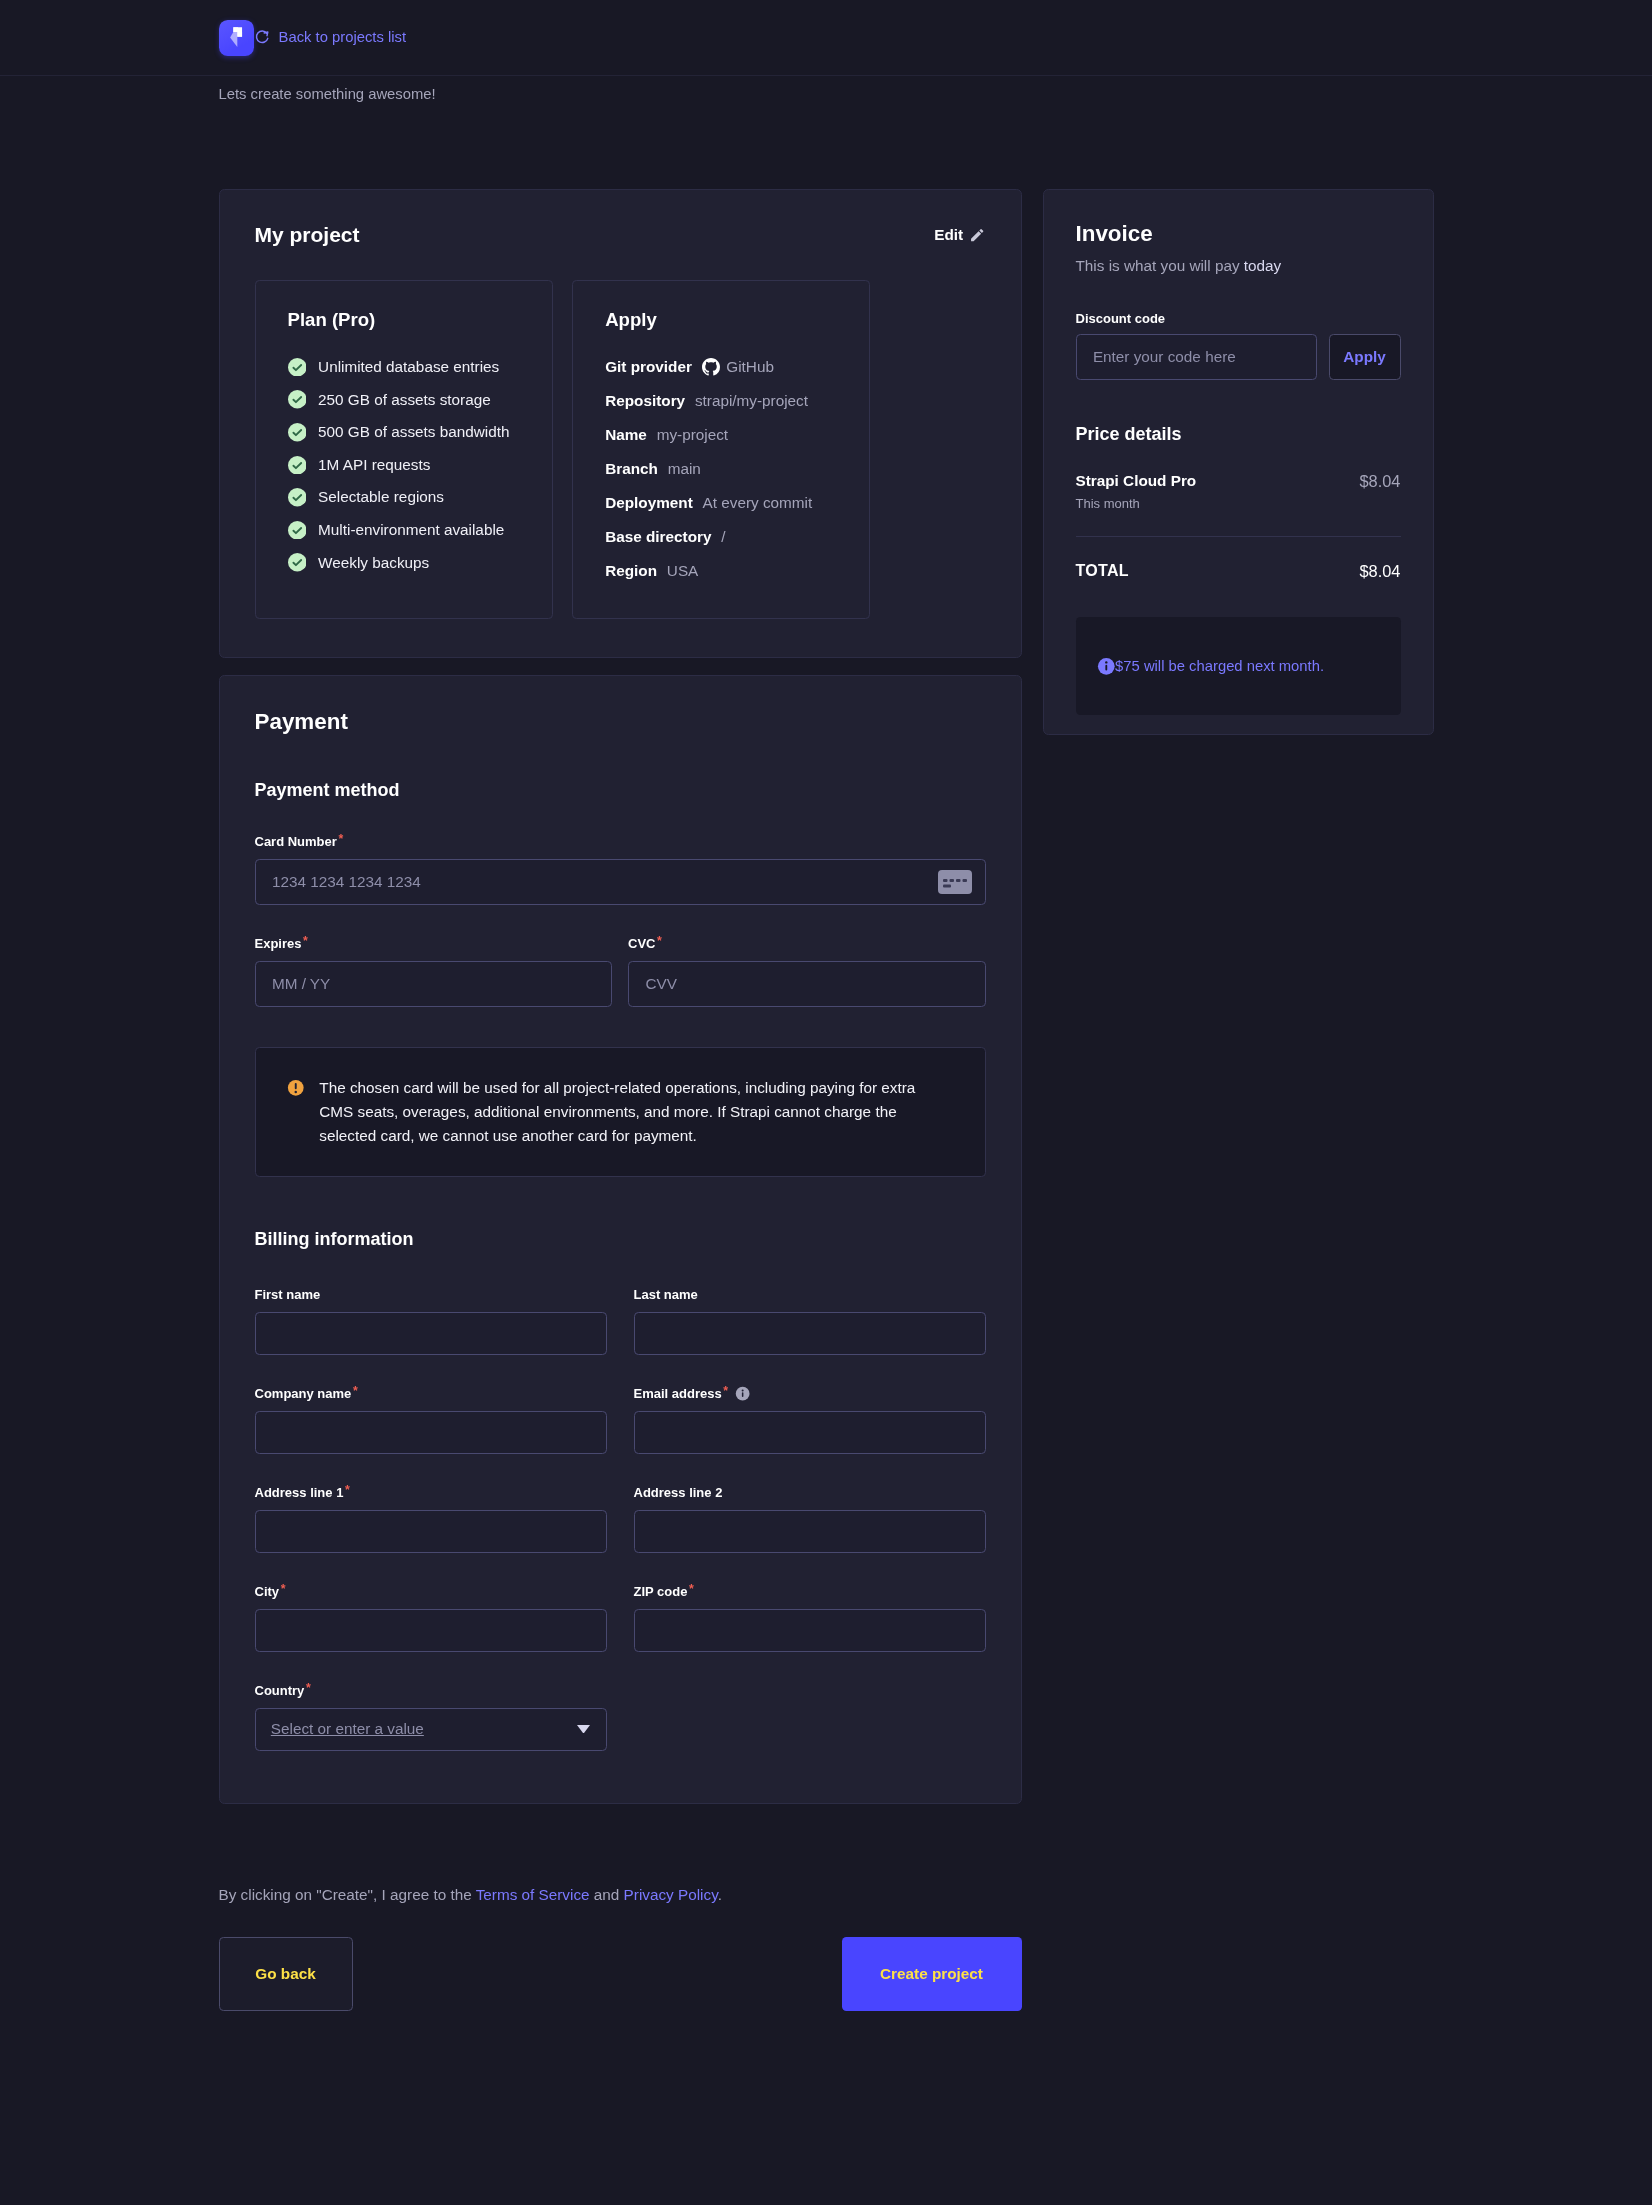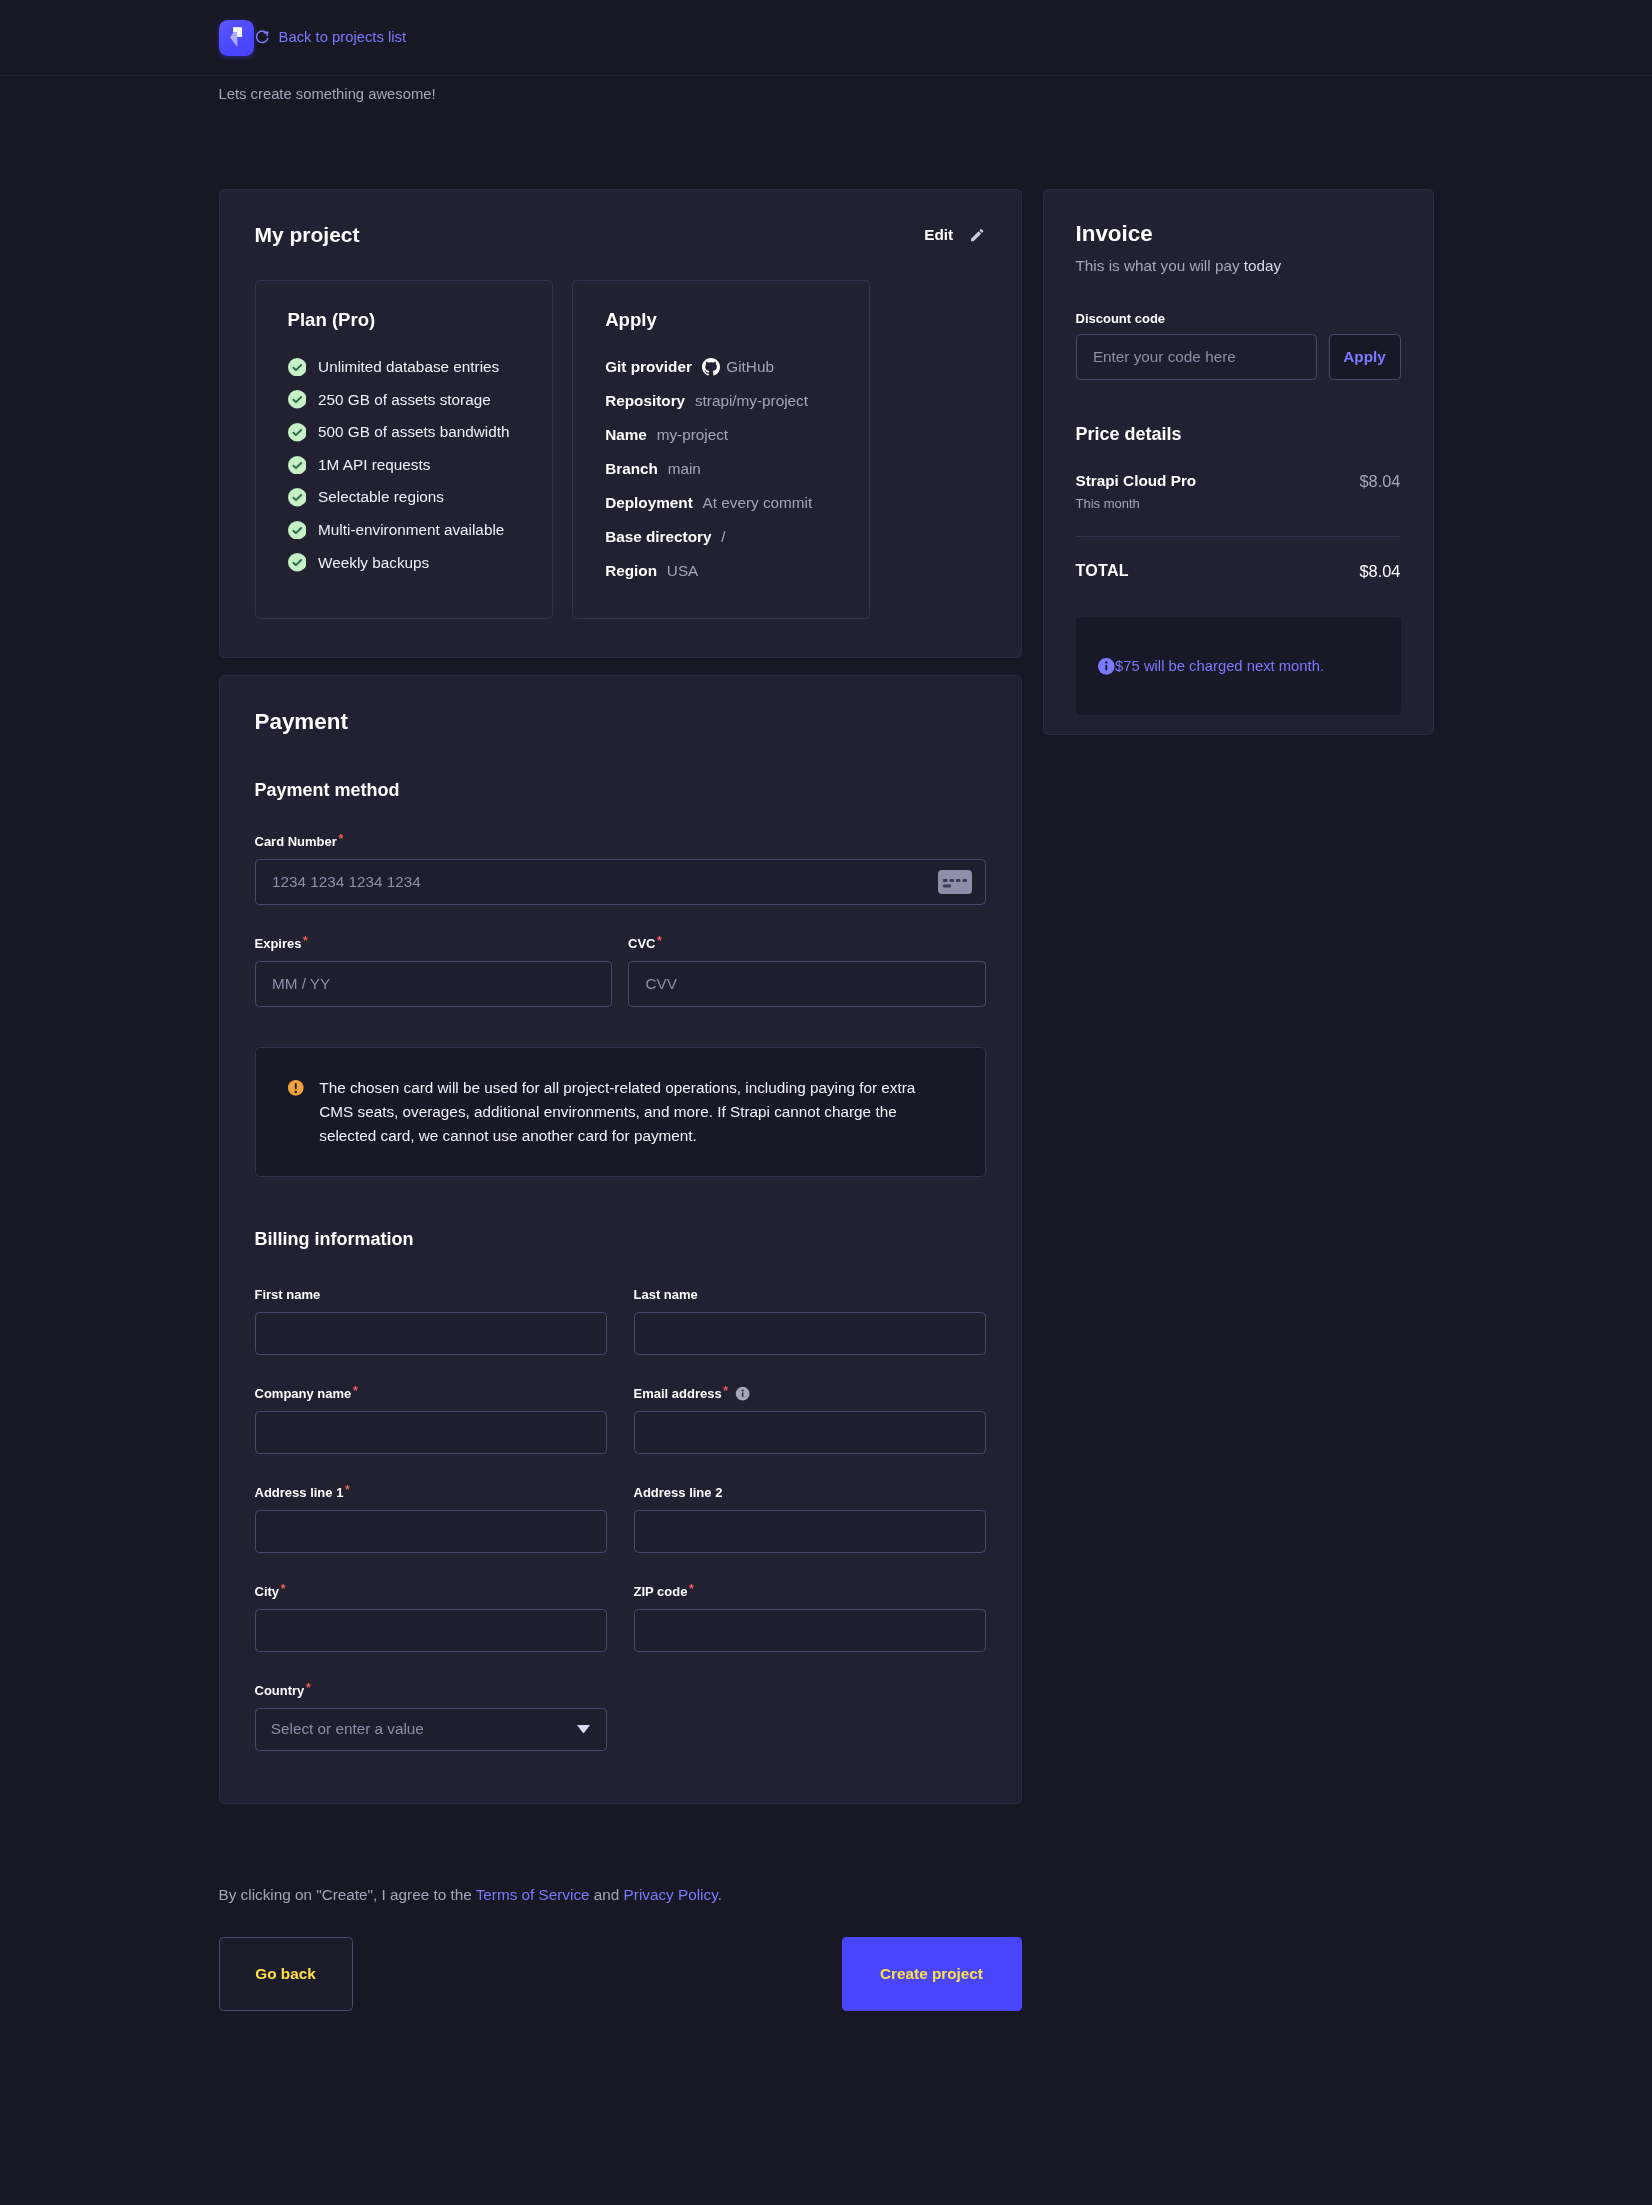--- a/index.html
+++ b/index.html
@@ -38,21 +38,21 @@
   .col-main { width:803px; flex:none; }
   .col-side { width:391px; flex:none; }
 
   .card {
     background:#212132; border:1.1px solid #2c2c45; border-radius:5.5px;
   }
   .project-card { padding:33px 35px 38px; }
   .card-head { display:flex; align-items:center; justify-content:space-between; }
   .card-title { font-size:21px; font-weight:700; }
   .edit-btn {
-    display:flex; align-items:center; gap:16px; background:none; border:none;
+    display:flex; align-items:center; gap:6px; background:none; border:none;
     color:#fff; font-size:15.3px; font-weight:700; cursor:pointer;
     font-family:inherit;
   }
   .edit-btn svg { width:16.4px; height:16.4px; fill:#c9c9d9; }
 
   .boxes { display:flex; gap:19.7px; margin-top:33px; }
   .box {
     width:298px; border:1.1px solid #32324d; border-radius:4.4px;
     padding:28px 32px 22px;
   }
@@ -116,21 +116,21 @@
     margin-top:37px; display:grid; grid-template-columns:1fr 1fr;
     column-gap:27px; row-gap:31px;
   }
   .billing-grid input.text, .select { height:43px; }
 
   .select {
     border:1.1px solid #494970; border-radius:4.4px; background:#1e1e2f;
     display:flex; align-items:center; justify-content:space-between;
     padding:0 15.3px; cursor:pointer;
   }
-  .select .ph { font-size:15.3px; color:#8e8ea9; }
+  .select .ph { font-size:15.3px; color:#8e8ea9;text-decoration:underline; }
   .select .caret { width:13px; height:8.7px; display:flex; }
   .select .caret svg { width:100%; height:100%; }
 
   .invoice-card { padding:31px 32px 19px; }
   .invoice-sub { margin-top:9.8px; font-size:15.3px; color:#a5a5ba; }
   .invoice-sub .em { color:#d9d8ef; }
   .discount-label { margin-top:36px; }
   .discount-row { display:flex; gap:12px; margin-top:8.7px; }
   .discount-row input.text { flex:1; min-width:0; }
   .apply-btn {

